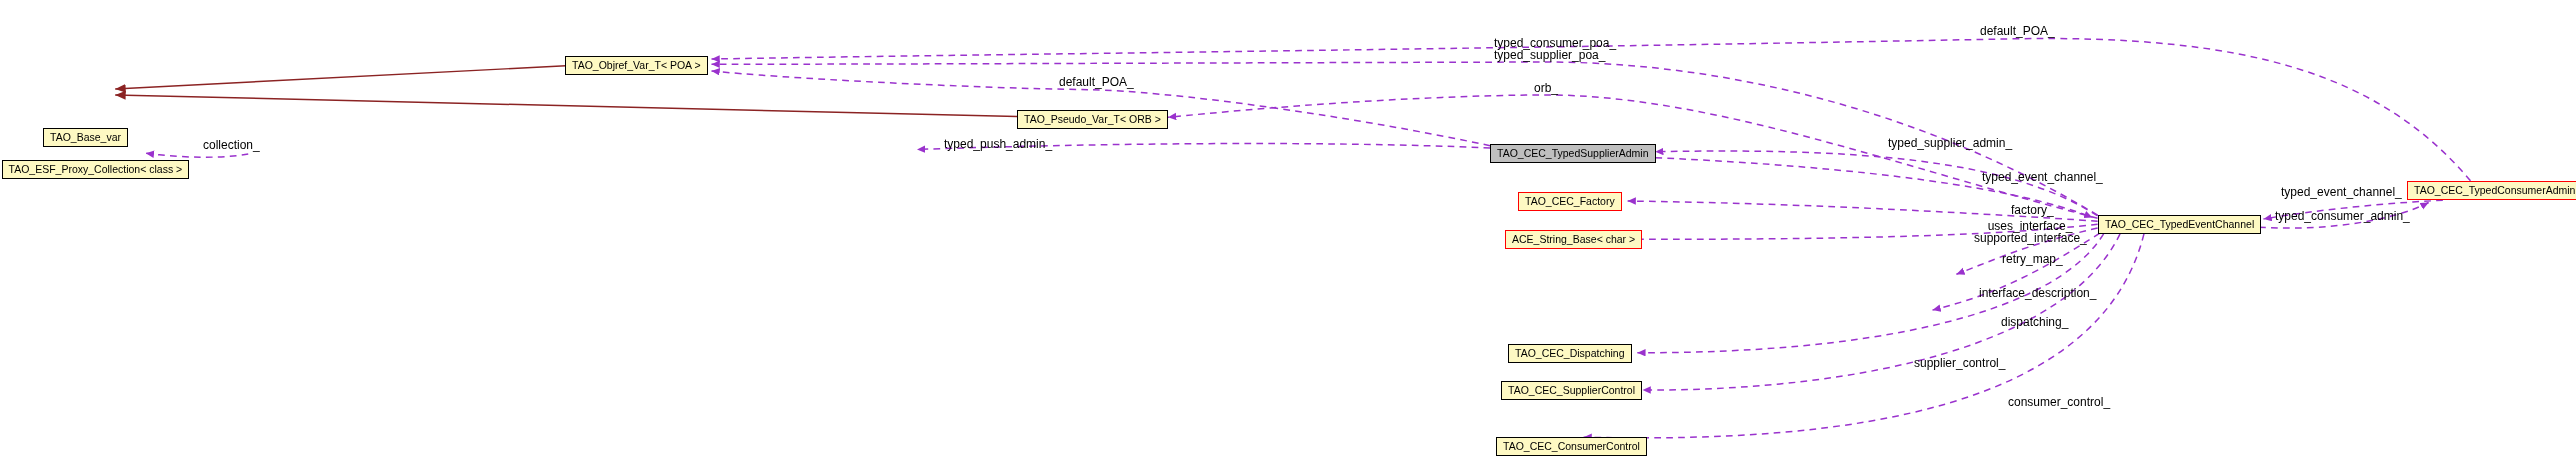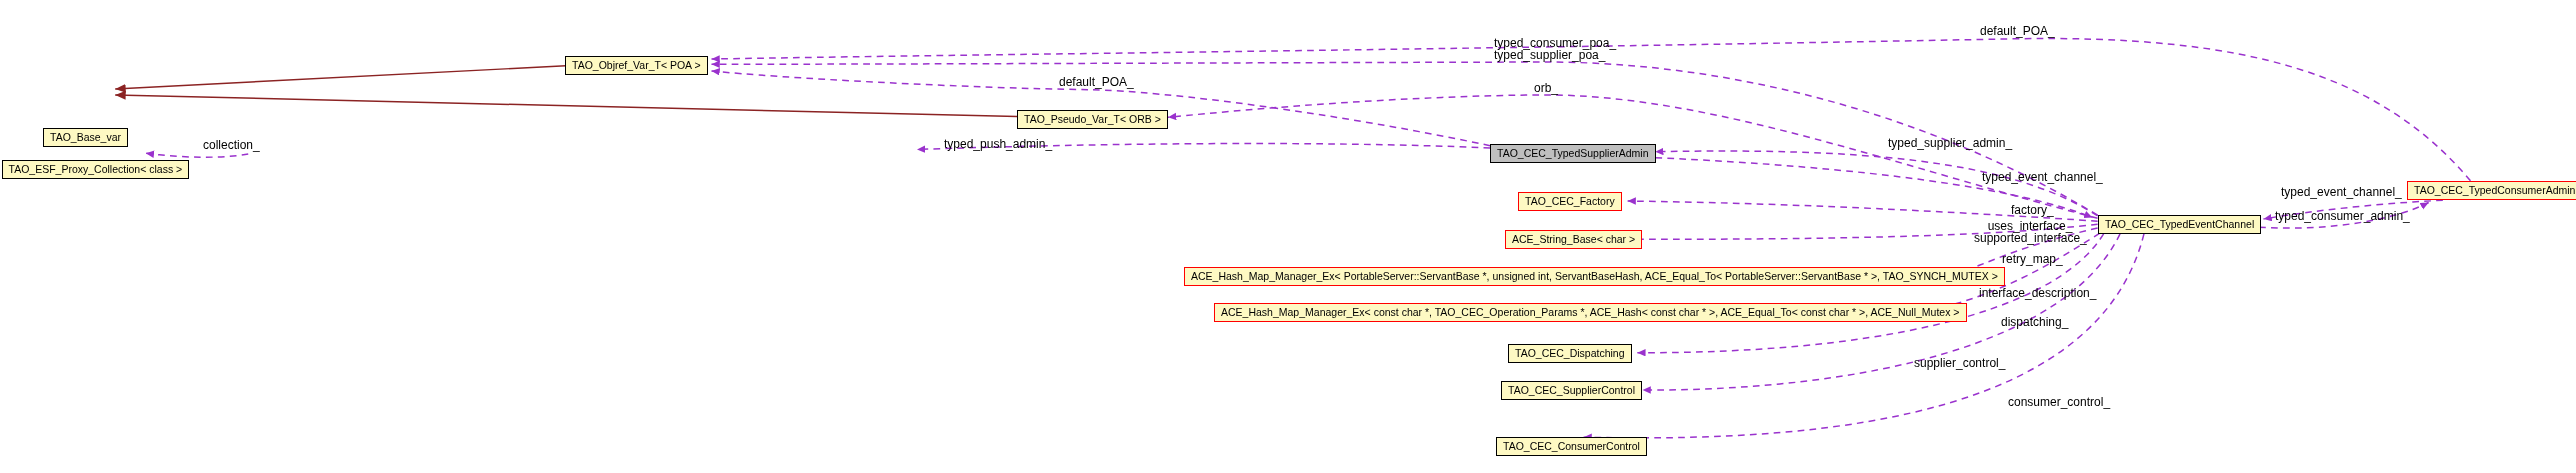--- a/index.html
+++ b/index.html
@@ -75,22 +75,20 @@
     </g>
   </svg>
 
   <div class="node" style="left:43px;top:84px;margin-top:44px;">TAO_Base_var</div>
   <div class="node" style="left:565px;top:56px;">TAO_Objref_Var_T&lt; POA &gt;</div>
   <div class="node" style="left:1017px;top:110px;">TAO_Pseudo_Var_T&lt; ORB &gt;</div>
   <div class="node" style="left:1.5px;top:160px;">TAO_ESF_Proxy_Collection&lt; class &gt;</div>
   <div class="node highlight" style="left:1490px;top:144px;">TAO_CEC_TypedSupplierAdmin</div>
   <div class="node red" style="left:1518px;top:192px;">TAO_CEC_Factory</div>
   <div class="node red" style="left:1505px;top:230px;">ACE_String_Base&lt; char &gt;</div>
-  <div class="node red" style="left:1184px;top:267px;">ACE_Hash_Map_Manager_Ex&lt; PortableServer::ServantBase *, unsigned int, ServantBaseHash, ACE_Equal_To&lt; PortableServer::ServantBase * &gt;, TAO_SYNCH_MUTEX &gt;</div>
-  <div class="node red" style="left:1214px;top:303px;">ACE_Hash_Map_Manager_Ex&lt; const char *, TAO_CEC_Operation_Params *, ACE_Hash&lt; const char * &gt;, ACE_Equal_To&lt; const char * &gt;, ACE_Null_Mutex &gt;</div>
   <div class="node" style="left:1508px;top:344px;">TAO_CEC_Dispatching</div>
   <div class="node" style="left:1501px;top:381px;">TAO_CEC_SupplierControl</div>
   <div class="node" style="left:1496px;top:437px;">TAO_CEC_ConsumerControl</div>
   <div class="node bold" style="left:2098px;top:215px;">TAO_CEC_TypedEventChannel</div>
   <div class="node red" style="left:2407px;top:181px;">TAO_CEC_TypedConsumerAdmin</div>
 
   <div class="elabel" style="left:203px;top:139px;">collection_</div>
   <div class="elabel" style="left:944px;top:138px;">typed_push_admin_</div>
   <div class="elabel" style="left:1059px;top:76px;">default_POA_</div>
   <div class="elabel" style="left:1494px;top:37px;width:105px;">typed_consumer_poa_

